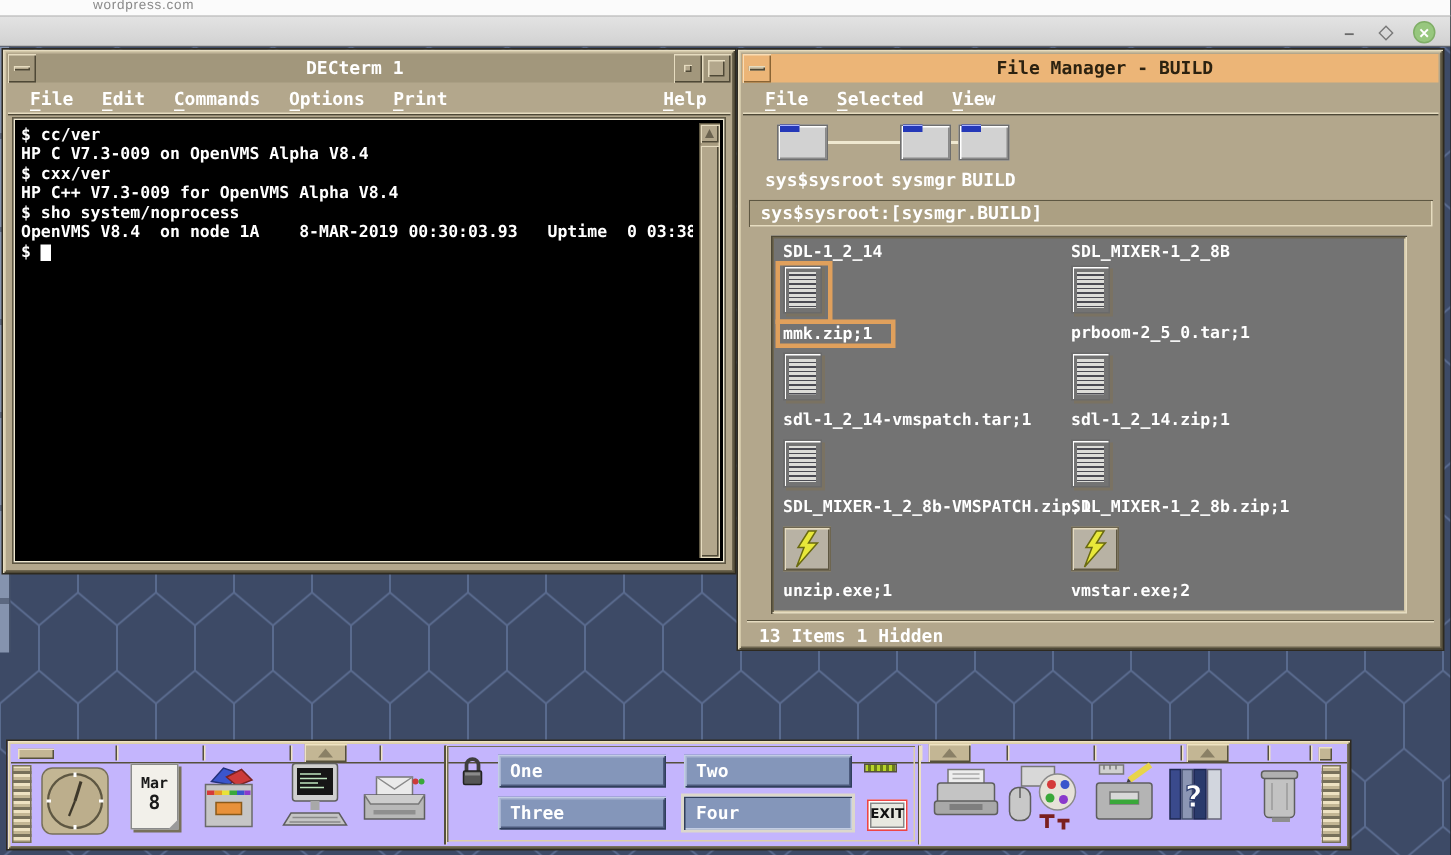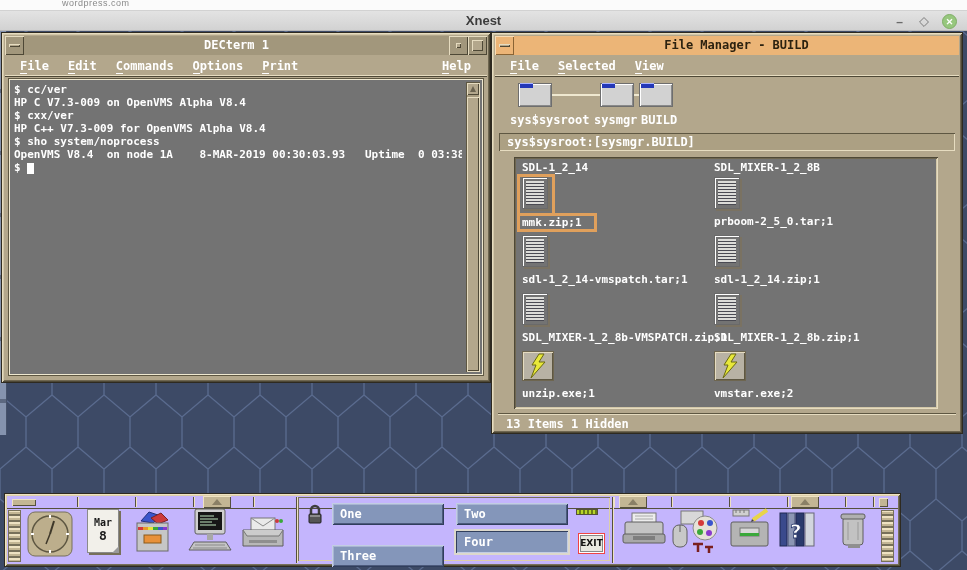--- a/index.html
+++ b/index.html
@@ -42,21 +42,21 @@
   .t-active { background:#ecb577; }
   .t-active .tb-title { color:#2c2210; }
   .t-active .tb-btn { background:#ecb577; box-shadow:inset 1px 1px 0 #f8dcb4, inset -1px -1px 0 #8a6434; }
   .menubar { position:absolute; left:3px; right:3px; top:22px; height:22px; display:flex; align-items:center; gap:19px; padding-left:15px;
     box-shadow: inset 0 -1px 0 var(--lo), inset 0 -2px 0 var(--hi); }
   .mitem { position:relative; font:bold 12px "DejaVu Sans Mono",monospace; color:#fff; }
   .mitem::after { content:""; position:absolute; left:0; bottom:-1px; width:7px; height:1px; background:#fff; }
   .help-item { position:absolute; right:16px; }
 
   
-  .term-box { position:absolute; left:7px; right:7px; top:46px; bottom:7px; background:#737373;
+  .term-box { position:absolute; left:7px; right:7px; top:46px; bottom:7px; background:#000000;
     border:1px solid #efe8d0; box-shadow:0 0 0 1px #5e5742; }
   .term-lines { position:absolute; left:4px; top:3px; right:20px; bottom:3px; overflow:hidden; }
   .tline { font:bold 11px "DejaVu Sans Mono",monospace; color:#fff; white-space:pre; height:13px; line-height:13px; }
   .cursor { display:inline-block; width:7px; height:11px; background:#fff; margin-left:6px; vertical-align:text-bottom; }
   .term-sb { position:absolute; right:2px; top:2px; bottom:2px; width:14px; background:#a89c80; box-shadow:inset 1px 1px 0 #5e5742, inset -1px -1px 0 #e6dcc0; }
   .sb-arrow { position:absolute; left:1px; top:1px; width:12px; height:12px; background:#b3a78c; box-shadow:inset 1px 1px 0 #e6dcc0, inset -1px -1px 0 #4e4836; }
   .sb-arrow::before { content:""; position:absolute; left:3px; top:3px; border-left:3px solid transparent; border-right:3px solid transparent; border-bottom:6px solid #6b6350; }
   .sb-thumb { position:absolute; left:1px; top:15px; bottom:1px; width:12px; background:#b3a78c; box-shadow:inset 1px 1px 0 #e6dcc0, inset -1px -1px 0 #4e4836; }
 
   
@@ -118,21 +118,20 @@
 </head>
 <body>
 
 <div id="stage">
 
   <div class="browser-strip">
     <span>wordpress.com</span>
   </div>
 
   <div class="xnest-bar">
-    <div class="xnest-title">Xnest</div>
     <div class="xc xc-min">–</div>
     <div class="xc xc-res">
         <i></i>
       </div>
     <div class="xc xc-close">✕</div>
   </div>
 
   <div class="desktop">
     <svg class="hexbg" width="967" height="539">
       <defs>
@@ -364,21 +363,21 @@
       <div class="wsregion">
         <div class="picon" style="left:8px; top:7px;">
           <svg width="18" height="22" viewBox="0 0 18 22">
             <path d="M5,10 V6 a4,4 0 0 1 8,0 V10" fill="none" stroke="#3e3e3e" stroke-width="2.5"></path>
             <rect x="3" y="10" width="12" height="9" rx="1" fill="#555" stroke="#222"></rect>
             <rect x="4" y="11" width="10" height="2" fill="#8a8a8a"></rect>
           </svg>
         </div>
         <div class="wsbtn" style="left:158px; top:6px;">Two</div>
         <div class="wsbtn" style="left:34px; top:6px;">One</div>
-        <div class="wsbtn" style="left:34px; top:48px;">Three</div>
+        <div class="wsbtn" style="left:34px; top:34px;">Three</div>
         <div class="wsbtn active" style="left:158px; top:34px;">Four</div>
         <div class="led"></div>
         <div class="exitbtn">EXIT</div>
       </div>
 
       <div class="pdivider" style="left:607px;"></div>
 
       <div class="picon" style="left:616px; top:18px;">
         <svg width="46" height="36" viewBox="0 0 46 36">
           <rect x="11" y="1" width="24" height="10" fill="#ededed" stroke="#777"></rect>

